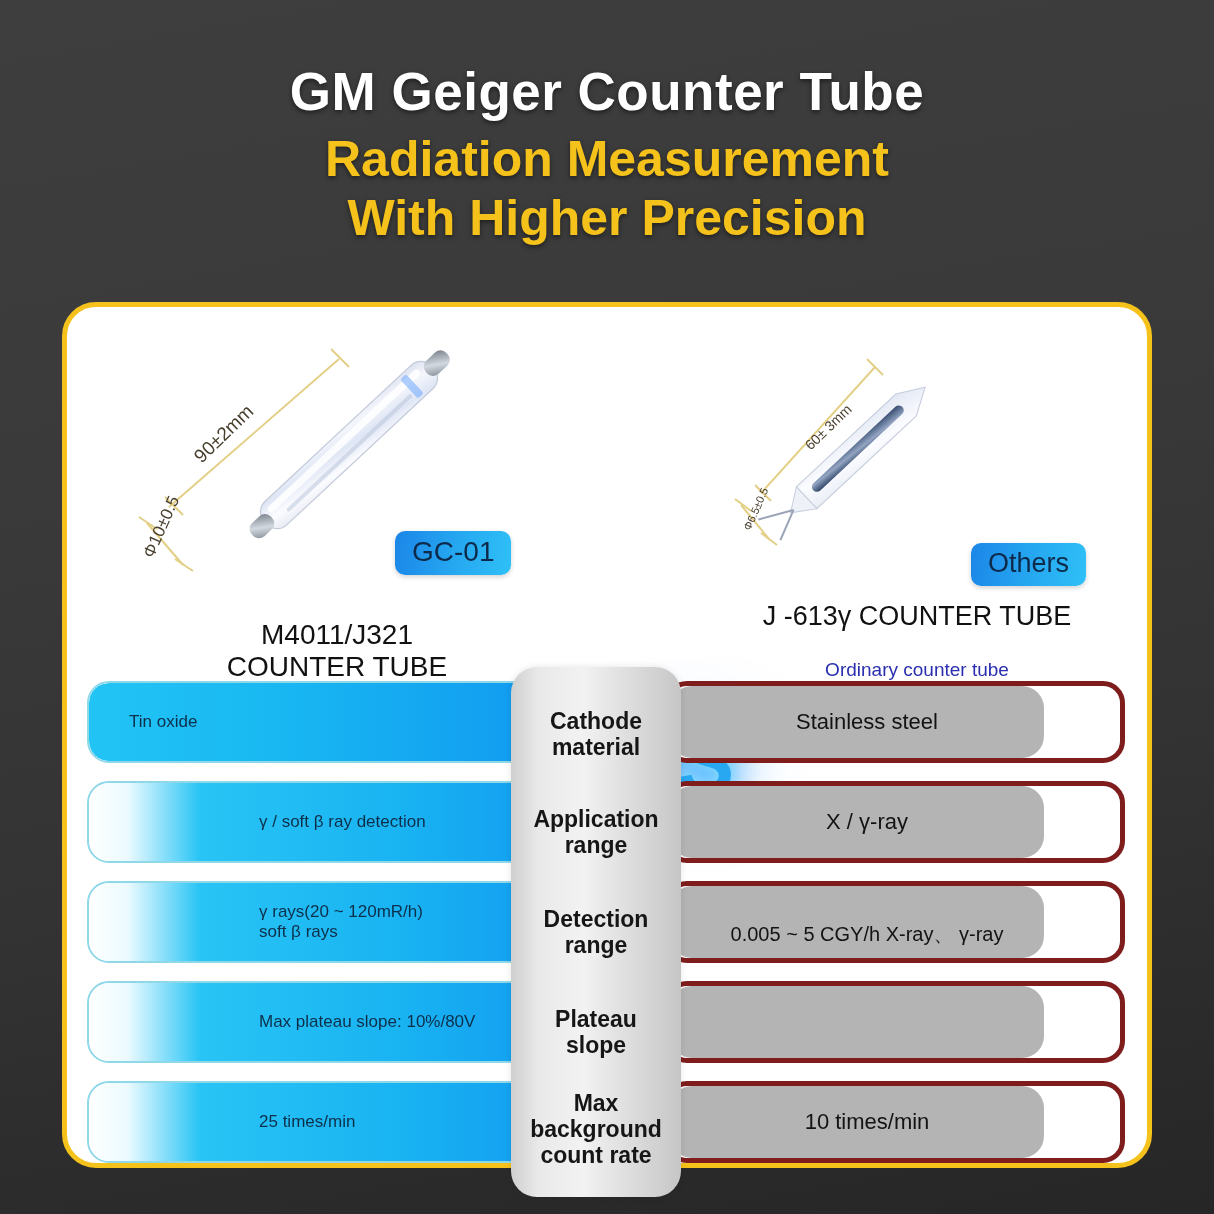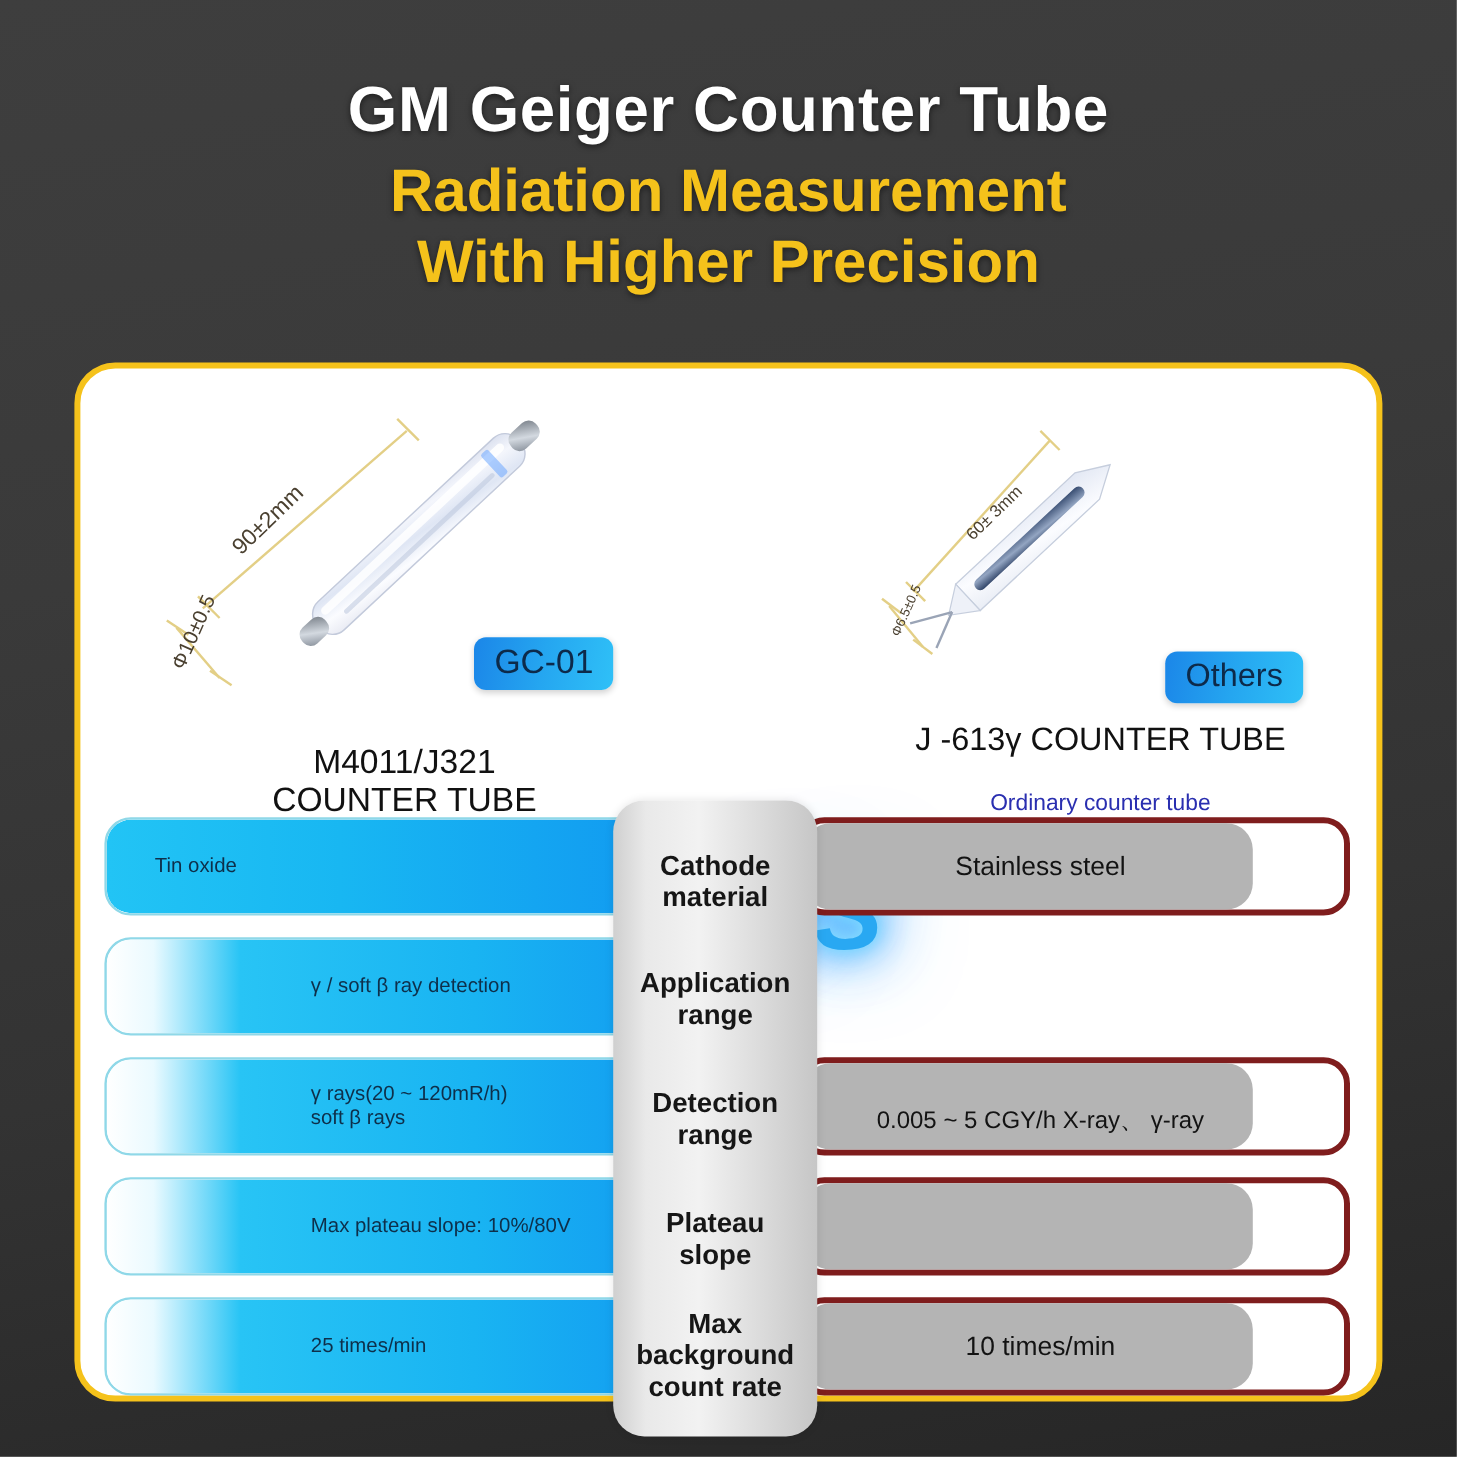--- a/index.html
+++ b/index.html
@@ -277,20 +277,24 @@
     </div>
     <div class="row row-right" style="top:22px">
       <div class="fill"></div>
       <div class="txt">Stainless steel</div>
     </div>
 
     <div class="row row-left faded" style="top:122px">
       <div class="fill"></div>
       <div class="txt">γ / soft β ray detection</div>
     </div>
+    <div class="row row-right" style="top:122px">
+      <div class="fill"></div>
+      <div class="txt">X / γ-ray</div>
+    </div>
 
     <div class="row row-left faded" style="top:222px">
       <div class="fill"></div>
       <div class="txt">
         <div>γ rays(20 ~ 120mR/h)</div>
         <div>soft β rays</div>
       </div>
     </div>
     <div class="row row-right wide" style="top:222px">
       <div class="fill"></div>

